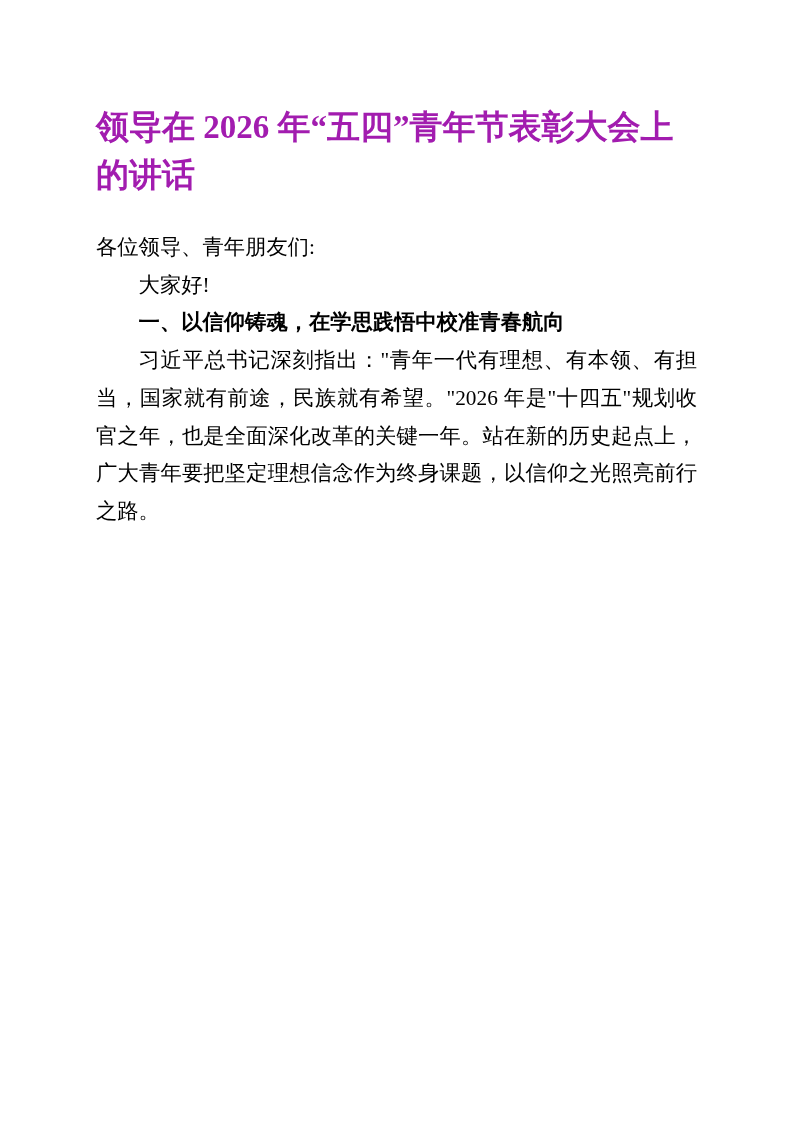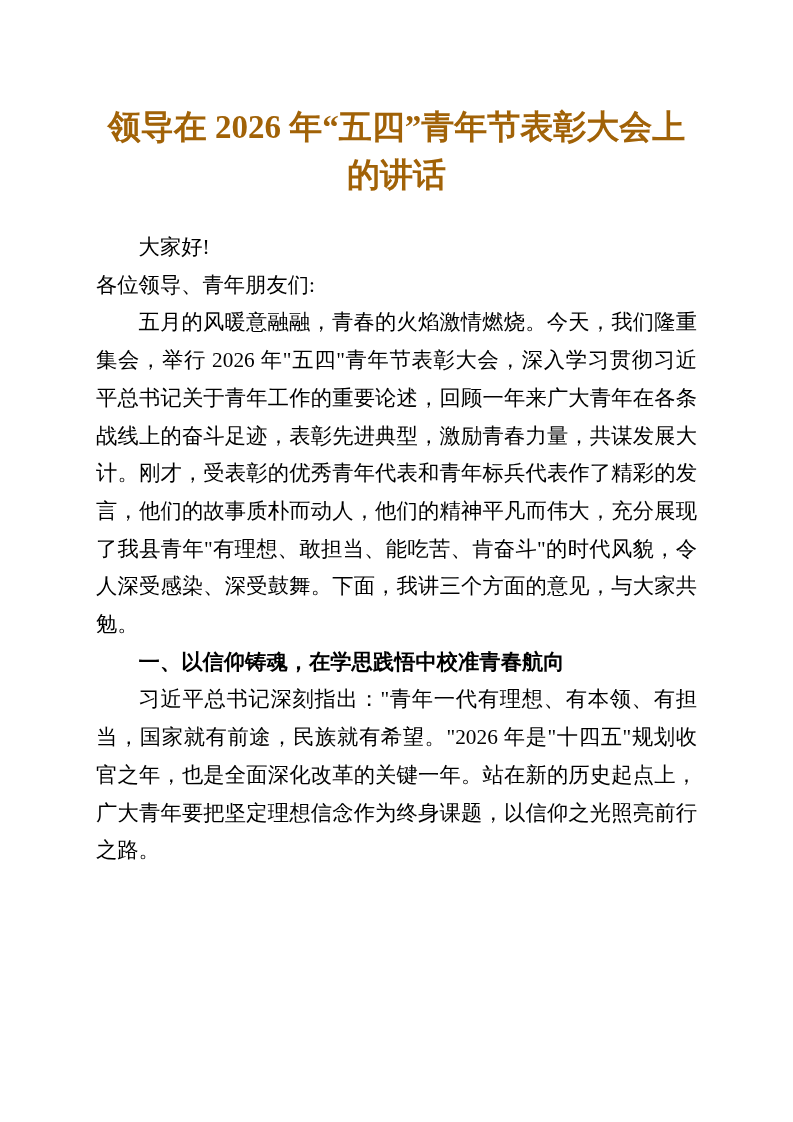--- a/index.html
+++ b/index.html
@@ -15,43 +15,41 @@
   }
   .page {
     width: 793px;
     height: 1122px;
     background: #ffffff;
     padding: 103px 96px 0 96px;
   }
   .doc-title {
     font-size: 33px;
     font-weight: bold;
-    text-align: center;
     line-height: 48px;
     white-space: pre-line;
-    color: #a16207;
+    color: #a21caf;
     font-family: "Liberation Serif", serif;
   }
   .content {
     margin-top: 30px;
     font-size: 21.3px;
     line-height: 37.7px;
     text-align: justify;
     color: #000000;
   }
   .para { text-align: justify; }
   .para.indent { text-indent: 2em; }
   .para.bold { font-weight: bold; }
 </style>
 </head>
 <body>
 
 <div class="page">
   <h1 class="doc-title">领导在 2026 年“五四”青年节表彰大会上
 的讲话</h1>
   <div class="content">
+      <p class="para">各位领导、青年朋友们:</p>
       <p class="para indent">大家好!</p>
-      <p class="para">各位领导、青年朋友们:</p>
-      <p class="para indent">五月的风暖意融融，青春的火焰激情燃烧。今天，我们隆重集会，举行 2026 年"五四"青年节表彰大会，深入学习贯彻习近平总书记关于青年工作的重要论述，回顾一年来广大青年在各条战线上的奋斗足迹，表彰先进典型，激励青春力量，共谋发展大计。刚才，受表彰的优秀青年代表和青年标兵代表作了精彩的发言，他们的故事质朴而动人，他们的精神平凡而伟大，充分展现了我县青年"有理想、敢担当、能吃苦、肯奋斗"的时代风貌，令人深受感染、深受鼓舞。下面，我讲三个方面的意见，与大家共勉。</p>
       <p class="para indent bold">一、以信仰铸魂，在学思践悟中校准青春航向</p>
       <p class="para indent">习近平总书记深刻指出："青年一代有理想、有本领、有担当，国家就有前途，民族就有希望。"2026 年是"十四五"规划收官之年，也是全面深化改革的关键一年。站在新的历史起点上，广大青年要把坚定理想信念作为终身课题，以信仰之光照亮前行之路。</p>
     </div>
 </div>
 
 </body></html>

